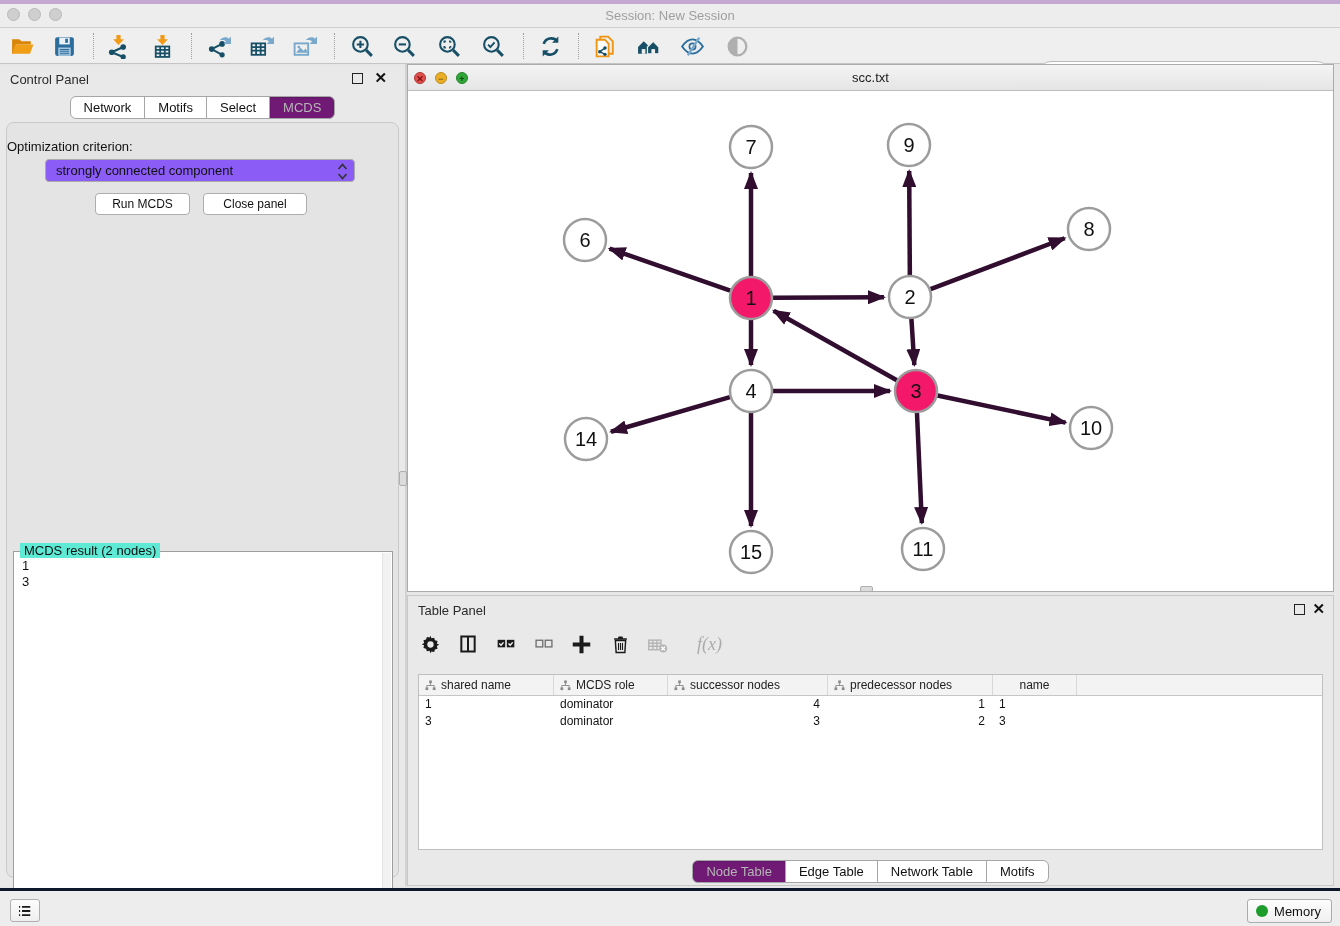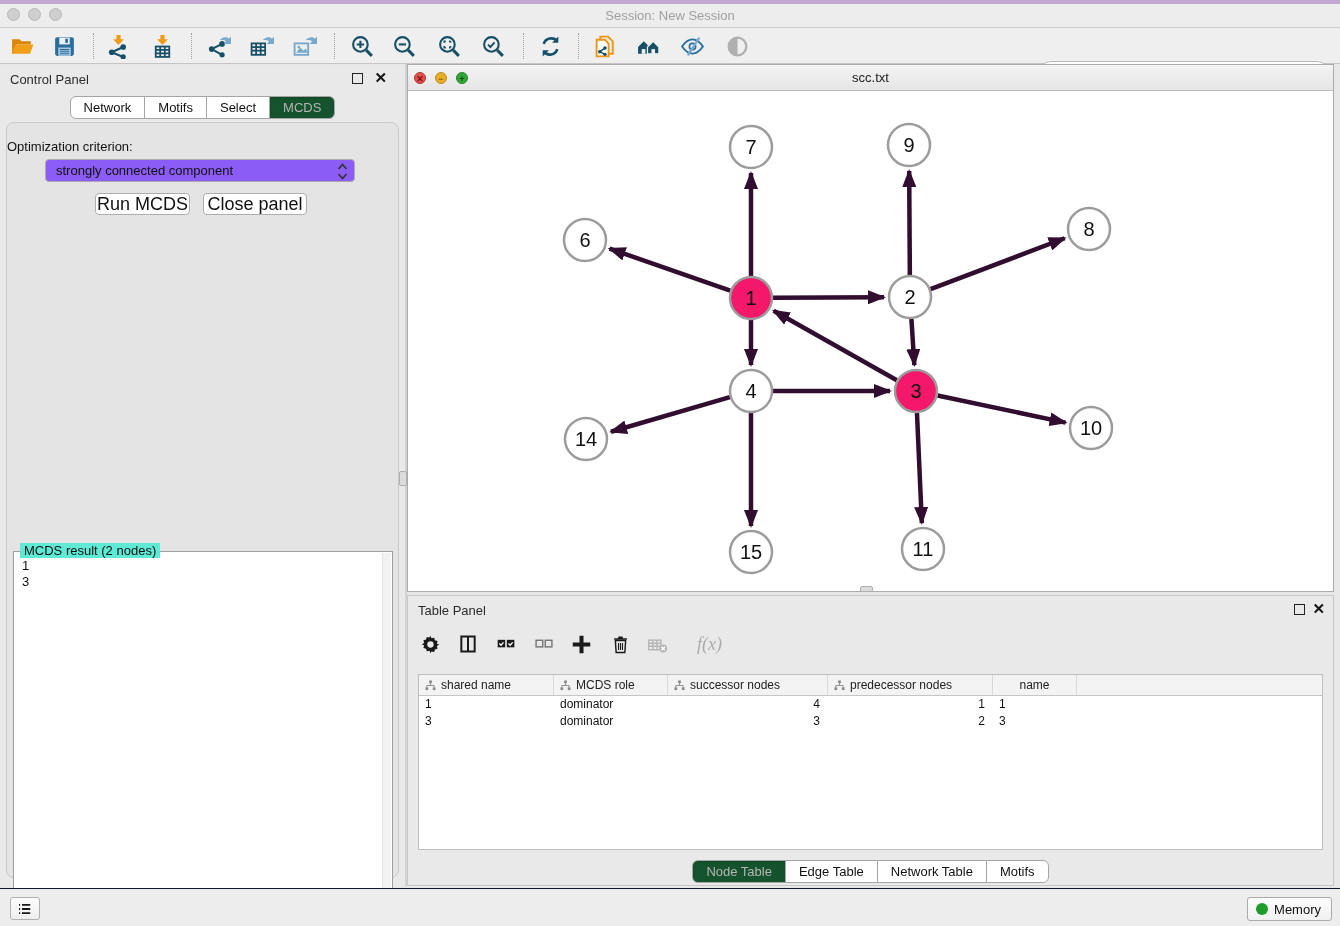--- a/index.html
+++ b/index.html
@@ -24,26 +24,26 @@
   
   .control-panel { position:absolute; left:0; top:66px; width:405px; height:820px; background:#E9E9E9; }
   .cp-header { position:absolute; left:0; top:0; width:100%; height:26px; }
   .panel-title { position:absolute; left:10px; top:6px; font-size:13px; color:#2b2b2b; }
   .float-btn { position:absolute; top:7px; width:11px; height:11px; border:1.5px solid #222; background:transparent; }
   .close-btn { position:absolute; top:3px; font-size:15px; font-weight:bold; color:#111; line-height:17px; }
   .cp-tabs { position:absolute; left:0; top:30px; width:100%; display:flex; justify-content:center; }
   .tab { font-size:13px; padding:3px 13px; background:#FFF; border:1px solid #A6A6A6; margin-left:-1px; color:#111; }
   .tab:first-child { border-radius:6px 0 0 6px; margin-left:0; }
   .tab:last-child { border-radius:0 6px 6px 0; }
-  .tab.active { background:#14532d; color:#B5B5B5; box-shadow:inset 0 1px 2px rgba(0,0,0,.15); }
+  .tab.active { background:#701a75; color:#B5B5B5; box-shadow:inset 0 1px 2px rgba(0,0,0,.15); }
   .cp-body { position:absolute; left:6px; top:56px; width:393px; height:756px; background:#E4E4E4; border:1px solid #C9C9C9; border-radius:8px; }
   .opt-label { position:absolute; left:0; width:100%; top:16px; font-size:13px; color:#111; }
   .dropdown { position:absolute; left:38px; top:36px; width:310px; height:23px; background:#8b5cf6; border:1px solid #ABABAB; border-radius:4px; font-size:13px; display:flex; align-items:center; padding-left:10px; color:#111; }
   .dd-stepper { position:absolute; right:6px; top:3px; }
-  .btn { position:absolute; height:22px; background:#FFF; border:1px solid #ADADAD; border-radius:4px; font-size:18px; color:#111; display:flex; align-items:center; justify-content:center; }
+  .btn { position:absolute; height:22px; background:#FFF; border:1px solid #ADADAD; border-radius:4px; font-size:12px; color:#111; display:flex; align-items:center; justify-content:center; }
   .fieldset { position:absolute; left:6px; top:428px; width:380px; height:378px; border:1px solid #9E9E9E; background:#FFF; }
   .fieldset-legend { position:absolute; left:6px; top:-9px; background:#5eead4; padding:0 4px; font-size:13px; color:#111; }
   .result-lines { position:absolute; left:8px; top:6px; font-size:13px; line-height:16px; color:#111; white-space:pre-line; }
   .result-scroll { position:absolute; right:1px; top:1px; width:9px; height:calc(100% - 2px); background:#F2F2F2; border-left:1px solid #E4E4E4; }
 
   .vsplitter { position:absolute; left:405px; top:64px; width:2px; height:822px; background:#D2D2D2; }
   .vsplit-handle { position:absolute; left:399px; top:471px; width:8px; height:15px; background:#DCDCDC; border:1px solid #AFAFAF; border-radius:2px; }
   .hsplit-handle { position:absolute; left:860px; top:586px; width:13px; height:6px; background:#DCDCDC; border:1px solid #AFAFAF; border-radius:2px; }
 
   
@@ -65,21 +65,21 @@
   .tp-table { position:absolute; left:10px; top:78px; width:905px; height:176px; background:#FFF; border:1px solid #BFBFBF; }
   .tp-thead { display:flex; height:21px; background:#F3F3F3; border-bottom:1px solid #C6C6C6; }
   .th { display:flex; align-items:center; gap:5px; font-size:12px; color:#222; padding-left:6px; border-right:1px solid #D8D8D8; }
   .th.center { justify-content:center; padding-left:0; }
   .tp-row { display:flex; height:17px; }
   .td { font-size:12px; color:#111; padding:1px 8px 0 6px; }
   .td.right { text-align:right; }
   .tp-tabs { position:absolute; left:0; bottom:2px; width:100%; display:flex; justify-content:center; }
 
   
-  .statusbar { position:absolute; left:0; top:888px; width:1340px; height:38px; background:#EDEDED; border-top:1px solid #0f172a; }
+  .statusbar { position:absolute; left:0; top:888px; width:1340px; height:38px; background:#EDEDED; border-top:3px solid #0f172a; }
   .sb-left-btn { position:absolute; left:10px; top:8px; width:30px; height:23px; background:linear-gradient(#FDFDFD,#EFEFEF); border:1px solid #B0B0B0; border-radius:3px; display:flex; align-items:center; justify-content:center; }
   .memory-btn { position:absolute; right:8px; top:8px; height:24px; padding:0 10px 0 8px; background:linear-gradient(#FDFDFD,#F0F0F0); border:1px solid #ACACAC; border-radius:3px; display:flex; align-items:center; gap:6px; font-size:13px; color:#111; }
   .mem-dot { width:12px; height:12px; border-radius:50%; background:#1F9D2C; }
   text { font-family:"Liberation Sans", sans-serif; }
 </style>
 </head>
 <body>
 
 <div class="app">
   <div class="top-accent"></div>

